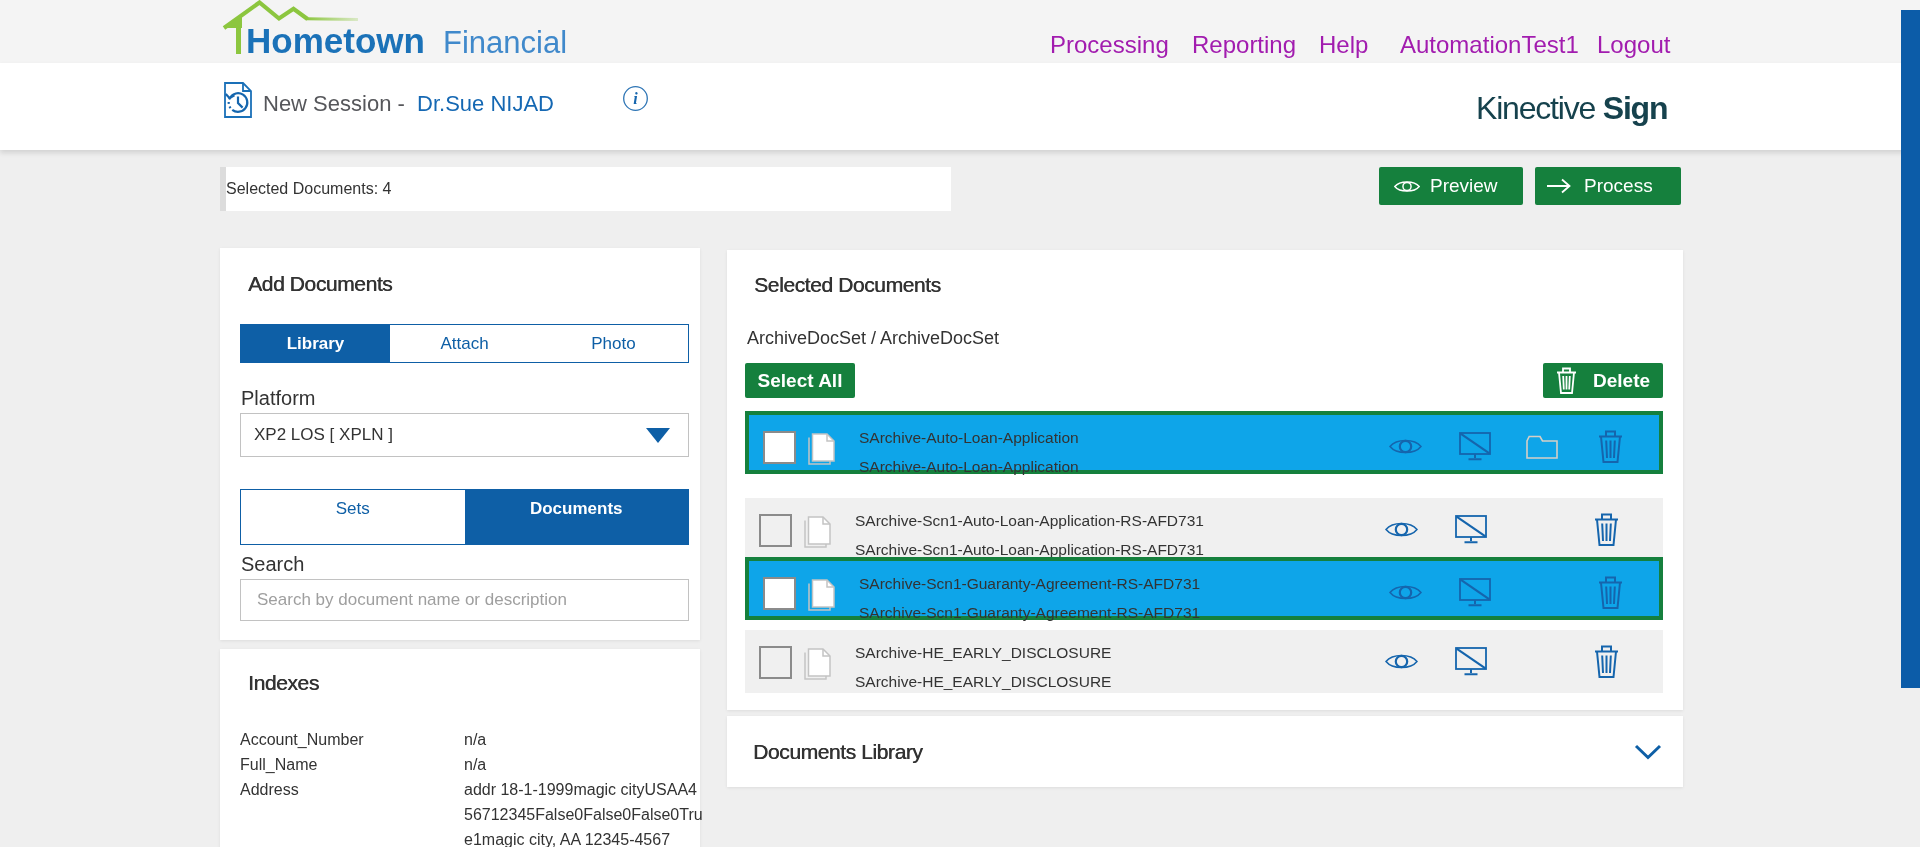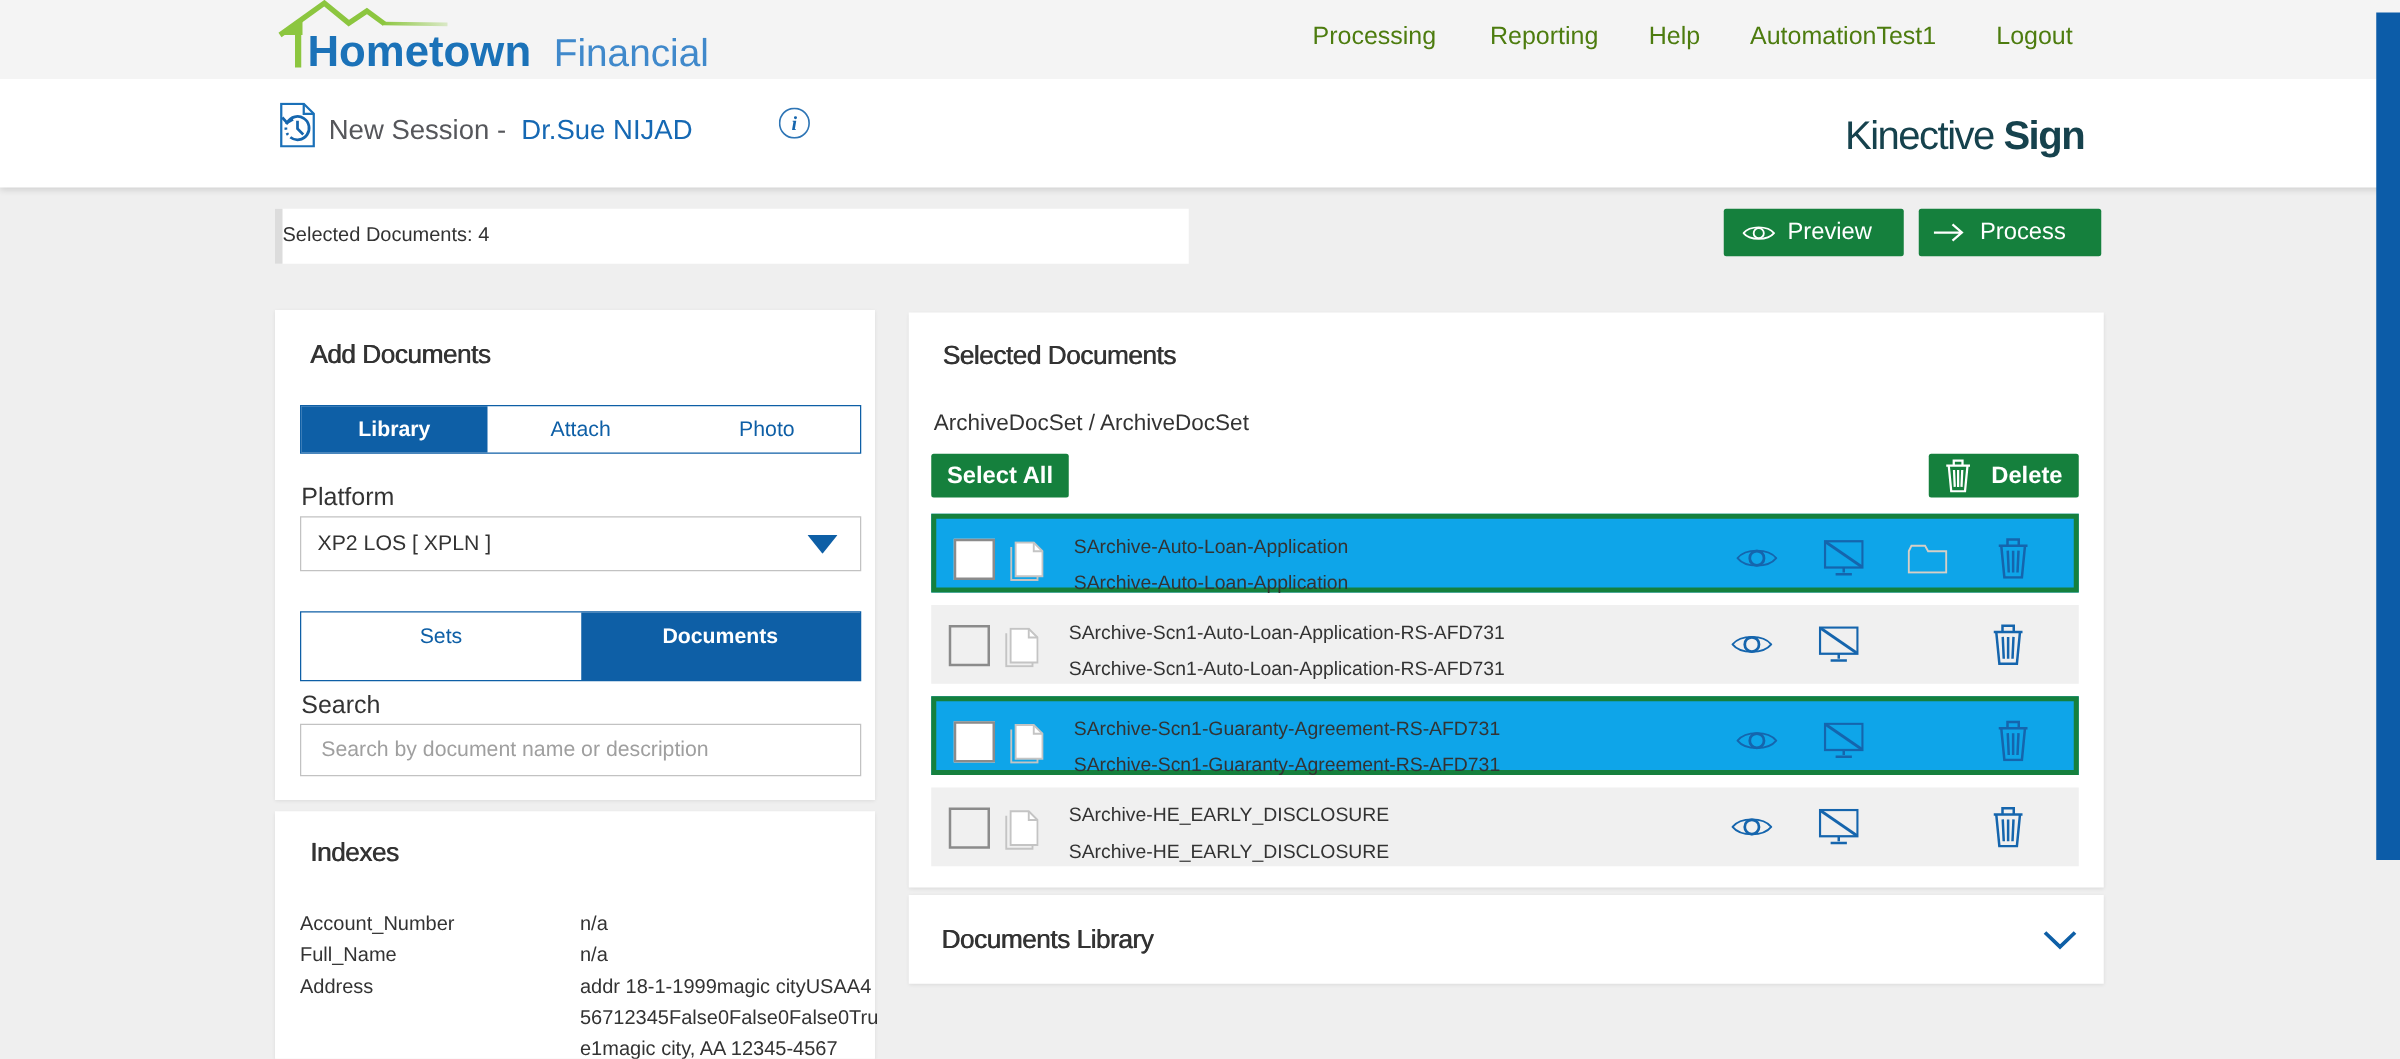--- a/index.html
+++ b/index.html
@@ -1,21 +1,21 @@
 <!DOCTYPE html>
 <html><head>
 <meta charset="utf-8">
 <style>
   * { margin:0; padding:0; box-sizing:border-box; }
   html,body { width:1920px; height:847px; overflow:hidden; }
   body { font-family:"Liberation Sans",sans-serif; background:#efefef; position:relative; }
 
   
   #header { position:absolute; left:0; top:0; width:1920px; height:63px; background:#f4f4f4; }
-  .nav { position:absolute; top:0; height:58px; line-height:58px; font-size:20px; color:#4d7c0f; }
+  .nav { position:absolute; top:16px; height:58px; line-height:58px; font-size:24px; color:#a21caf; }
 
   
   #titlebar { position:absolute; left:0; top:63px; width:1920px; height:87px; background:#fff;
               box-shadow:0 3px 5px rgba(0,0,0,0.12); }
   #newsession { position:absolute; left:263px; top:28px; font-size:22px; color:#56575b; }
   #newsession .who { color:#1568b3; }
   #kinective { position:absolute; left:1476px; top:27px; font-size:32px; letter-spacing:-1.2px; color:#16424d; font-weight:300; }
   #kinective b { font-weight:700; }
 
   
@@ -191,21 +191,21 @@
         <svg width="32" height="24" viewBox="0 0 32 24">
           <path d="M1,23 L1,6 L3.2,1.5 L14,1.5 L16.5,6 L31,6 L31,23 Z" fill="none" stroke="#d6cfc6" stroke-width="1.6"></path>
         </svg>
       </div>
     <div class="ric" style="left:846px;width:30px;">
         <svg width="25" height="33" viewBox="0 0 25 33">
           <path d="M1,6.5 L24,6.5 M8,6.5 L8,1.5 L17,1.5 L17,6.5 M3,6.5 L5.5,32 L19.5,32 L22,6.5 M8.2,10.5 L9,28 M12.5,10.5 L12.5,28 M16.8,10.5 L16,28" fill="none" stroke="#1565ad" stroke-width="2"></path>
         </svg>
       </div>
   </div>
-  <div class="docrow g" style="top:234px;padding-left:12px;">
+  <div class="docrow g" style="top:248px;padding-left:12px;">
     <div class="cb"></div>
     <div style="position:absolute;left:59px;top:18px;"><svg width="27" height="32" viewBox="0 0 27 32">
           <path d="M1,4.5 L1,31 L22,31 L22,28" fill="none" stroke="#c4c4c4" stroke-width="1.5"></path>
           <path d="M4.5,1 L19,1 L26,8 L26,28 L4.5,28 Z" fill="#fff" stroke="#c4c4c4" stroke-width="1.5"></path>
           <path d="M19,1 L19,8 L26,8" fill="none" stroke="#c4c4c4" stroke-width="1.5"></path>
         </svg></div>
     <div class="l1">SArchive-Scn1-Auto-Loan-Application-RS-AFD731</div>
       <div class="l2">SArchive-Scn1-Auto-Loan-Application-RS-AFD731</div>
     <div class="ric" style="left:638px;width:36px;">
         <svg width="33" height="21" viewBox="0 0 33 21">

